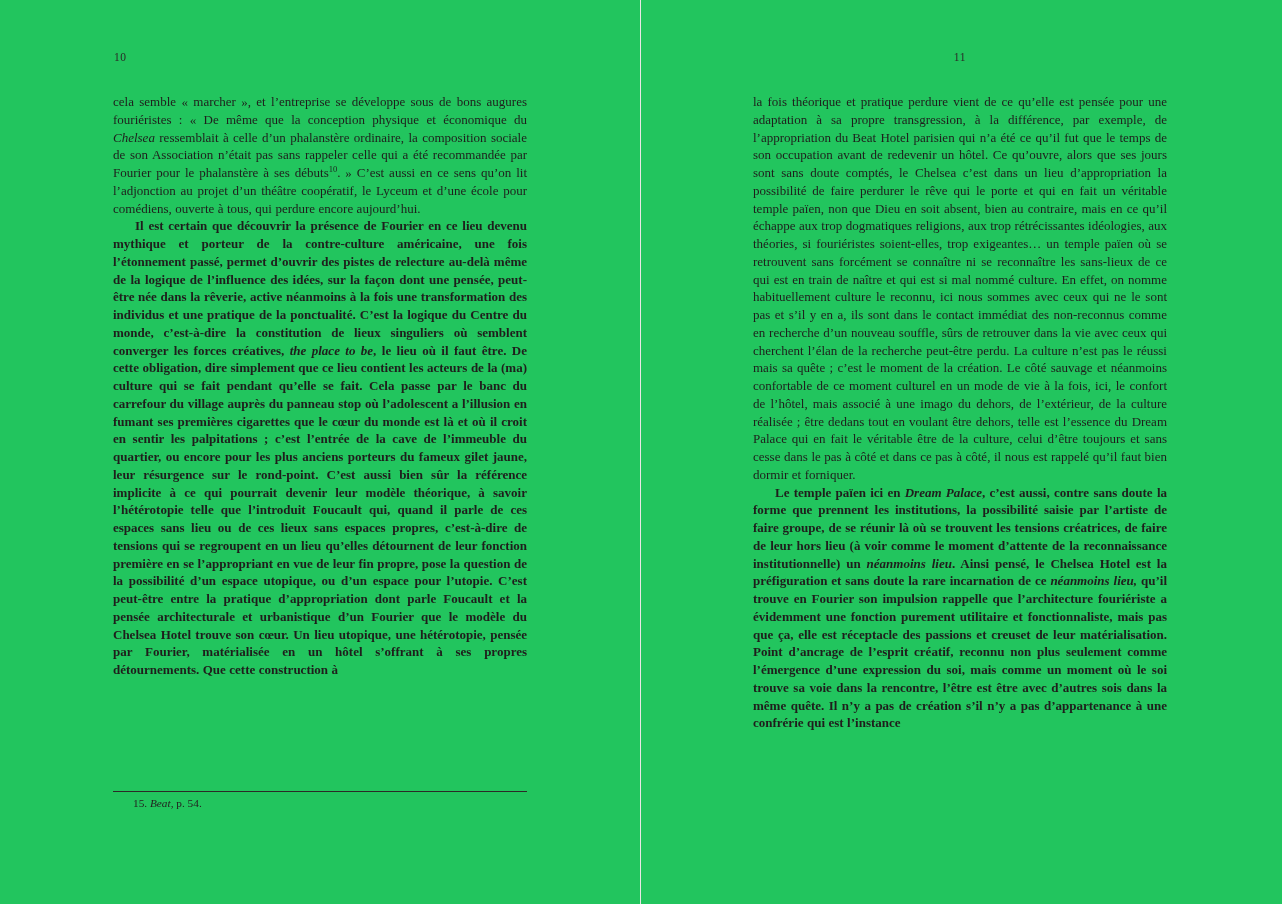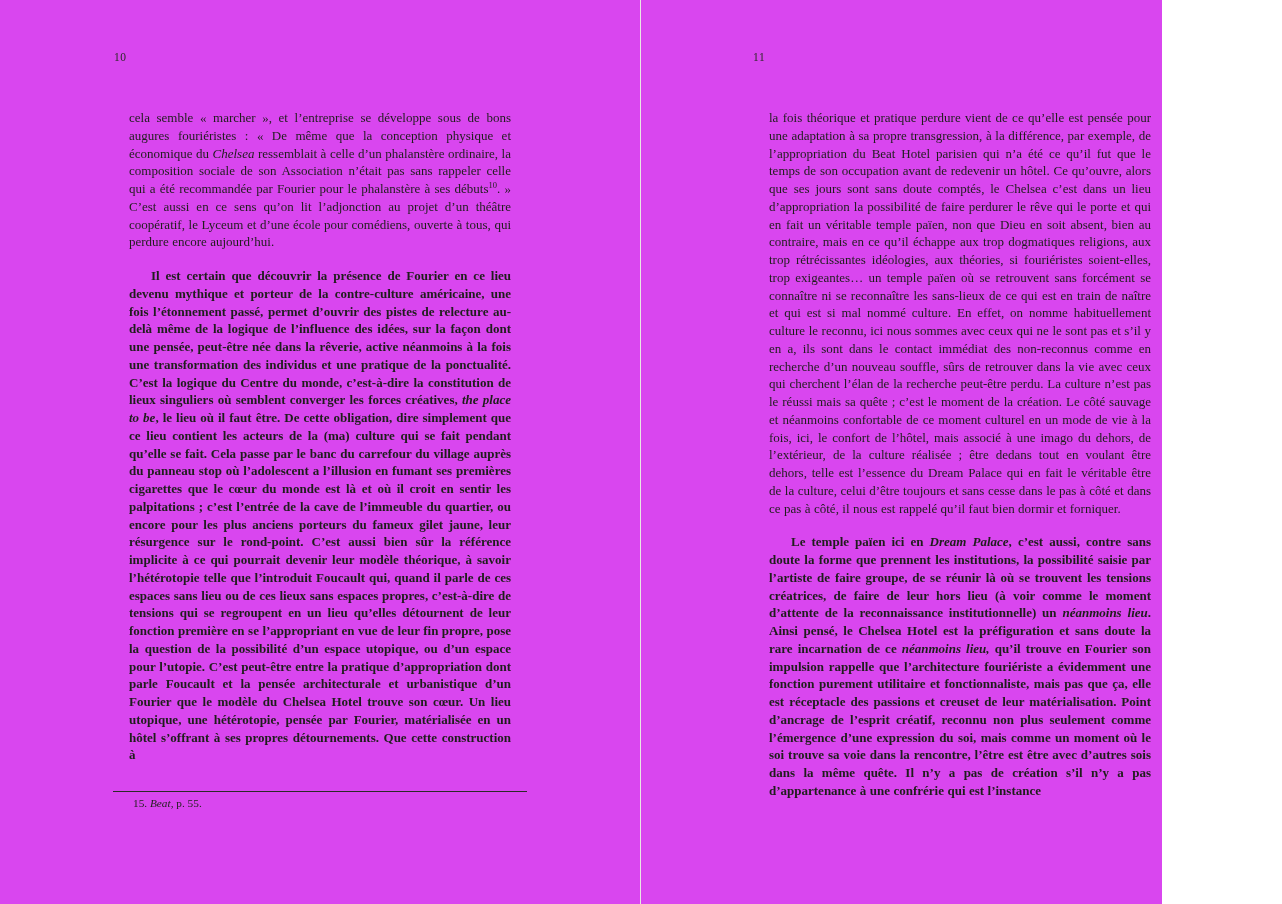--- a/index.html
+++ b/index.html
@@ -7,55 +7,55 @@
   body {
     width: 1282px;
     height: 904px;
     background: #ffffff;
     font-family: "Liberation Serif", "DejaVu Serif", serif;
     color: #1f1e1c;
     overflow: hidden;
   }
   .spread {
     position: relative;
-    width: 1162px;
+    width: 1282px;
     height: 904px;
-    background: #d946ef;
+    background: #22c55e;
   }
   .gutter {
     position: absolute;
     left: 640px;
     top: 0;
     width: 1px;
     height: 904px;
     background: #e8e7e4;
   }
   .page-number {
     position: absolute;
     top: 51px;
     font-size: 11.5px;
     letter-spacing: 0.6px;
     color: #2a2926;
   }
   .pn-left { left: 114px; }
-  .pn-right { left: 753px; width: 414px; text-align: left; }
+  .pn-right { left: 753px; width: 414px; text-align: center; }
   .column {
     position: absolute;
     top: 93px;
     width: 414px;
     font-size: 13px;
     line-height: 17.75px;
     text-align: justify;
     hyphens: auto;
     -webkit-hyphens: auto;
     word-spacing: 0.2px;
   }
   .col-left { left: 113px; }
   .col-right { left: 753px; }
-  .column p { margin: 16px; padding: 0; }
+  .column p { margin: 0; padding: 0; }
   .column p.indent { text-indent: 22px; font-weight: bold; }
   .column i, .column sup { font-style: inherit; }
   .run-italic { font-style: italic; }
   sup.run-sup {
     font-size: 8.5px;
     line-height: 0;
     vertical-align: super;
   }
   .footnote-block {
     position: absolute;
@@ -87,21 +87,21 @@
 
   <div class="page-number pn-right">11</div>
 
   <div class="column col-left" lang="fr">
       <p><span>cela semble «&nbsp;marcher&nbsp;», et l’entreprise se développe sous de bons augures fouriéristes&nbsp;: «&nbsp;De même que la conception physique et économique du </span><span class="run-italic">Chelsea</span><span> ressemblait à celle d’un phalanstère ordinaire, la composition sociale de son Association n’était pas sans rappeler celle qui a été recommandée par Fourier pour le phalanstère à ses débuts</span><sup class="run-sup">10</sup><span>.&nbsp;» C’est aussi en ce sens qu’on lit l’adjonction au projet d’un théâtre coopératif, le Lyceum et d’une école pour comédiens, ouverte à tous, qui perdure encore aujourd’hui.</span></p>
       <p class="indent"><span>Il est certain que découvrir la présence de Fourier en ce lieu devenu mythique et porteur de la contre-culture américaine, une fois l’étonnement passé, permet d’ouvrir des pistes de relecture au-delà même de la logique de l’influence des idées, sur la façon dont une pensée, peut-être née dans la rêverie, active néanmoins à la fois une transformation des individus et une pratique de la ponctualité. C’est la logique du Centre du monde, c’est-à-dire la constitution de lieux singuliers où semblent converger les forces créatives, </span><span class="run-italic">the place to be</span><span>, le lieu où il faut être. De cette obligation, dire simplement que ce lieu contient les acteurs de la (ma) culture qui se fait pendant qu’elle se fait. Cela passe par le banc du carrefour du village auprès du panneau stop où l’adolescent a l’illusion en fumant ses premières cigarettes que le cœur du monde est là et où il croit en sentir les palpitations&nbsp;; c’est l’entrée de la cave de l’immeuble du quartier, ou encore pour les plus anciens porteurs du fameux gilet jaune, leur résurgence sur le rond-point. C’est aussi bien sûr la référence implicite à ce qui pourrait devenir leur modèle théorique, à savoir l’hétérotopie telle que l’introduit Foucault qui, quand il parle de ces espaces sans lieu ou de ces lieux sans espaces propres, c’est-à-dire de tensions qui se regroupent en un lieu qu’elles détournent de leur fonction première en se l’appropriant en vue de leur fin propre, pose la question de la possibilité d’un espace utopique, ou d’un espace pour l’utopie. C’est peut-être entre la pratique d’appropriation dont parle Foucault et la pensée architecturale et urbanistique d’un Fourier que le modèle du Chelsea Hotel trouve son cœur. Un lieu utopique, une hétérotopie, pensée par Fourier, matérialisée en un hôtel s’offrant à ses propres détournements. Que cette construction à</span></p>
     </div>
 
   <div class="footnote-block">
     <div class="footnote-rule"></div>
-    <div class="footnote-text" lang="fr"><span>15. </span><span class="run-italic">Beat</span><span>, p. 55.</span></div>
+    <div class="footnote-text" lang="fr"><span>15. </span><span class="run-italic">Beat</span><span>, p. 54.</span></div>
   </div>
 
   <div class="column col-right" lang="fr">
       <p><span>la fois théorique et pratique perdure vient de ce qu’elle est pensée pour une adaptation à sa propre transgression, à la différence, par exemple, de l’appropriation du Beat Hotel parisien qui n’a été ce qu’il fut que le temps de son occupation avant de redevenir un hôtel. Ce qu’ouvre, alors que ses jours sont sans doute comptés, le Chelsea c’est dans un lieu d’appropriation la possibilité de faire perdurer le rêve qui le porte et qui en fait un véritable temple païen, non que Dieu en soit absent, bien au contraire, mais en ce qu’il échappe aux trop dogmatiques religions, aux trop rétrécissantes idéologies, aux théories, si fouriéristes soient-elles, trop exigeantes… un temple païen où se retrouvent sans forcément se connaître ni se reconnaître les sans-lieux de ce qui est en train de naître et qui est si mal nommé culture. En effet, on nomme habituellement culture le reconnu, ici nous sommes avec ceux qui ne le sont pas et s’il y en a, ils sont dans le contact immédiat des non-reconnus comme en recherche d’un nouveau souffle, sûrs de retrouver dans la vie avec ceux qui cherchent l’élan de la recherche peut-être perdu. La culture n’est pas le réussi mais sa quête&nbsp;; c’est le moment de la création. Le côté sauvage et néanmoins confortable de ce moment culturel en un mode de vie à la fois, ici, le confort de l’hôtel, mais associé à une imago du dehors, de l’extérieur, de la culture réalisée&nbsp;; être dedans tout en voulant être dehors, telle est l’essence du Dream Palace qui en fait le véritable être de la culture, celui d’être toujours et sans cesse dans le pas à côté et dans ce pas à côté, il nous est rappelé qu’il faut bien dormir et forniquer.</span></p>
       <p class="indent"><span>Le temple païen ici en </span><span class="run-italic">Dream Palace</span><span>, c’est aussi, contre sans doute la forme que prennent les institutions, la possibilité saisie par l’artiste de faire groupe, de se réunir là où se trouvent les tensions créatrices, de faire de leur hors lieu (à voir comme le moment d’attente de la reconnaissance institutionnelle) un </span><span class="run-italic">néanmoins lieu</span><span>. Ainsi pensé, le Chelsea Hotel est la préfiguration et sans doute la rare incarnation de ce </span><span class="run-italic">néanmoins lieu,</span><span> qu’il trouve en Fourier son impulsion rappelle que l’architecture fouriériste a évidemment une fonction purement utilitaire et fonctionnaliste, mais pas que ça, elle est réceptacle des passions et creuset de leur matérialisation. Point d’ancrage de l’esprit créatif, reconnu non plus seulement comme l’émergence d’une expression du soi, mais comme un moment où le soi trouve sa voie dans la rencontre, l’être est être avec d’autres sois dans la même quête. Il n’y a pas de création s’il n’y a pas d’appartenance à une confrérie qui est l’instance</span></p>
     </div>
 
 </div>
 
 </body></html>

